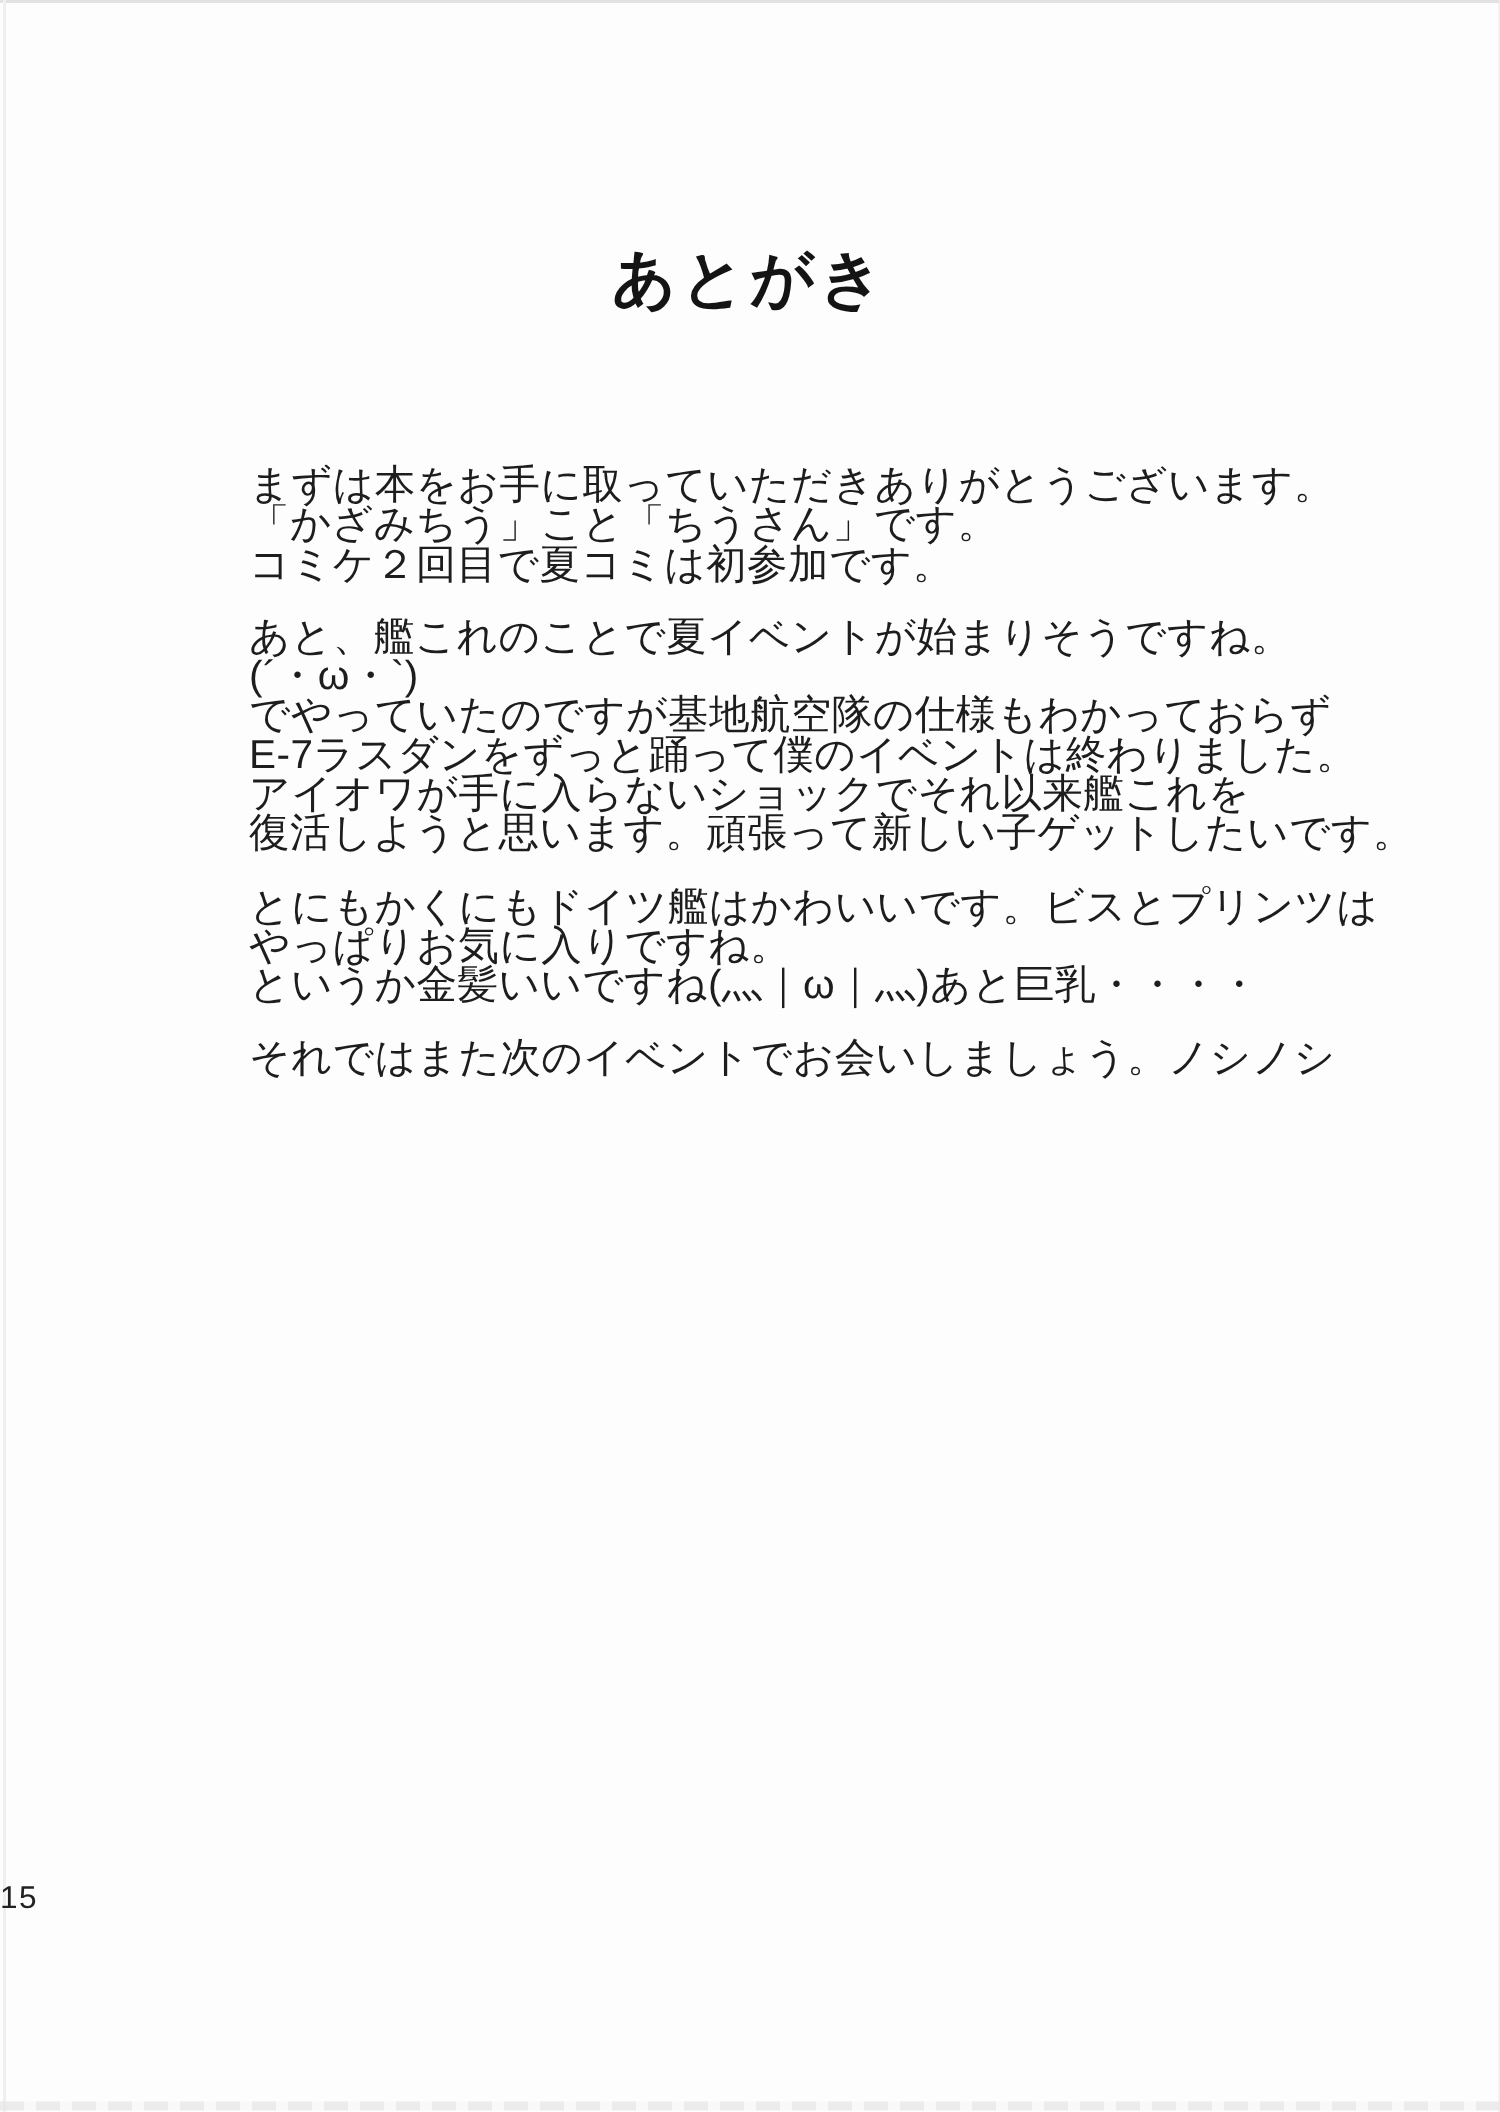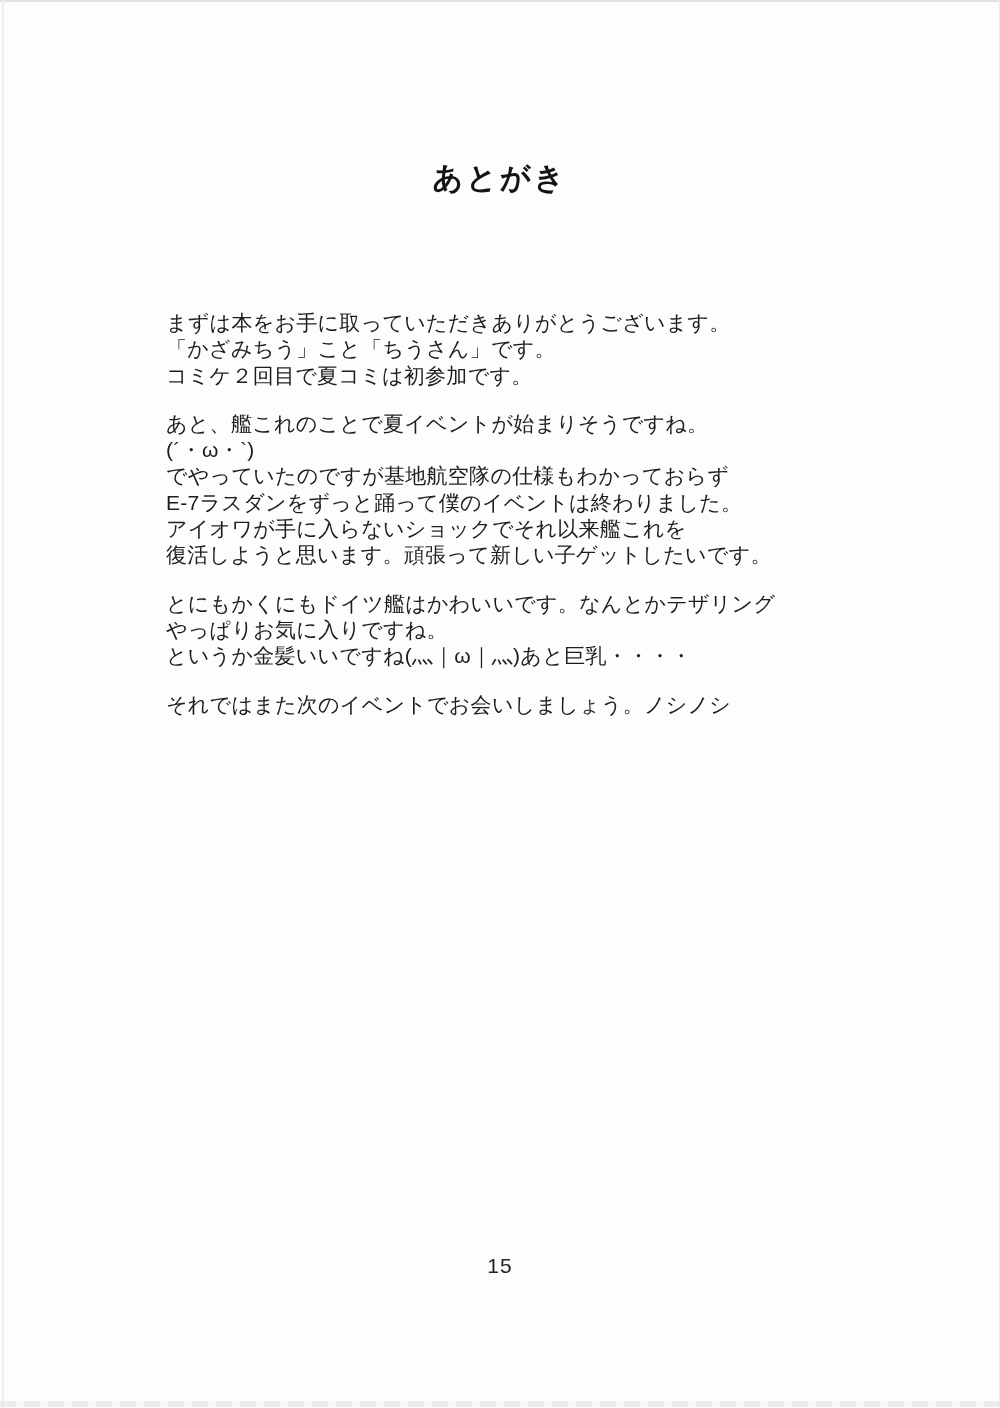--- a/index.html
+++ b/index.html
@@ -47,49 +47,48 @@
       #f7f7f7 16px, #f7f7f7 24px);
     opacity: 0.75;
   }
   .title {
     position: absolute;
     top: 158px;
     left: 0;
     width: 100%;
     text-align: center;
     font-family: "DejaVu Serif", "Liberation Serif", serif;
-    font-size: 30px;
+    font-size: 42px;
     font-weight: 700;
     letter-spacing: 3px;
     color: #141414;
     margin: 0;
   }
   .afterword-body {
     position: absolute;
     left: 166px;
     top: 310px;
     width: 730px;
-    font-size: 21px;
+    font-size: 27px;
     line-height: 26.3px;
     color: #1d1d1d;
     letter-spacing: 0.3px;
   }
   .paragraph {
     margin: 0 0 22px 0;
   }
   .line {
     white-space: nowrap;
     min-height: 26.3px;
   }
   .page-number {
     position: absolute;
     top: 1254px;
     left: 0;
     width: 100%;
-    text-align: center;
     font-size: 21px;
     color: #222222;
     letter-spacing: 1px;
   }
 </style>
 </head>
 <body>
 
 <div class="page">
   <div class="edge-top"></div>
@@ -107,21 +106,21 @@
       </div>
       <div class="paragraph">
         <div class="line">あと、艦これのことで夏イベントが始まりそうですね。</div>
         <div class="line">(´・ω・`)</div>
         <div class="line">でやっていたのですが基地航空隊の仕様もわかっておらず</div>
         <div class="line">E-7ラスダンをずっと踊って僕のイベントは終わりました。</div>
         <div class="line">アイオワが手に入らないショックでそれ以来艦これを</div>
         <div class="line">復活しようと思います。頑張って新しい子ゲットしたいです。</div>
       </div>
       <div class="paragraph">
-        <div class="line">とにもかくにもドイツ艦はかわいいです。なんとかテザリング</div>
+        <div class="line">とにもかくにもドイツ艦はかわいいです。ビスとプリンツは</div>
         <div class="line">やっぱりお気に入りですね。</div>
         <div class="line">というか金髪いいですね(灬｜ω｜灬)あと巨乳・・・・</div>
       </div>
       <div class="paragraph">
         <div class="line">それではまた次のイベントでお会いしましょう。ノシノシ</div>
       </div>
     </div>
 
   <div class="page-number">15</div>
 </div>

